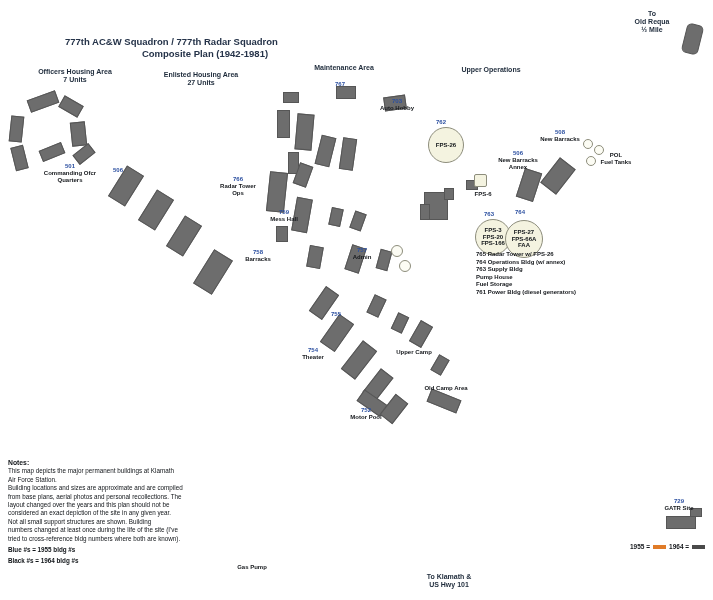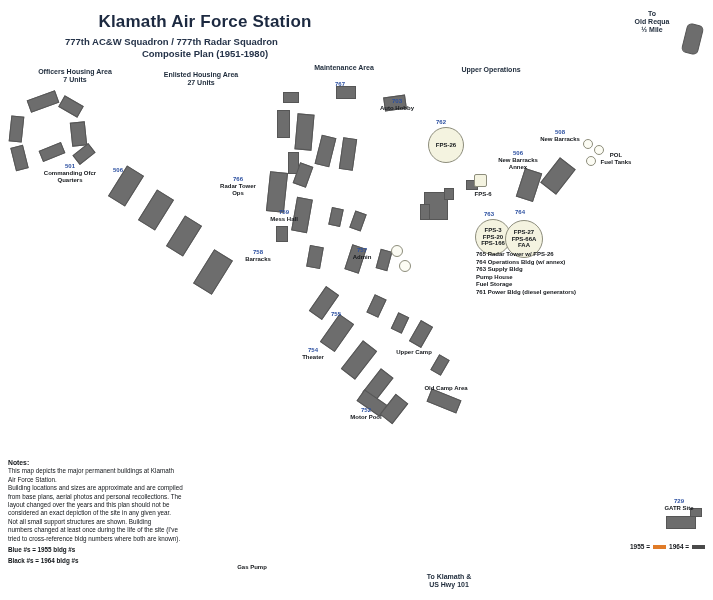--- a/index.html
+++ b/index.html
@@ -28,23 +28,22 @@
   .notes .l{font-size:6.3px;color:#101418;line-height:8.4px;white-space:nowrap;}
   .notes .b{font-weight:bold;margin-top:3px;}
   .legend{position:absolute;left:630px;top:543px;display:flex;align-items:center;gap:3px;
           font-size:6.5px;font-weight:bold;color:#15181c;white-space:nowrap;}
   .legend .sw{display:inline-block;width:13px;height:4px;}
 </style>
 </head>
 <body>
 
 <div class="stage">
-  <div class="t1">Klamath Air Force Station</div>
   <div class="t2">777th AC&amp;W Squadron / 777th Radar Squadron</div>
-  <div class="t3">Composite Plan (1951-1980)</div>
+  <div class="t3">Composite Plan (1942-1981)</div>
 
   <div id="mapLayer">
       <div class="bldg" style="left: 28px; top: 95px; width: 30px; height: 13px; transform: rotate(-20deg);"></div>
       <div class="bldg" style="left: 60px; top: 100px; width: 22px; height: 13px; transform: rotate(30deg);"></div>
       <div class="bldg" style="left: 10px; top: 116px; width: 13px; height: 26px; transform: rotate(6deg);"></div>
       <div class="bldg" style="left: 71px; top: 122px; width: 15px; height: 24px; transform: rotate(-6deg);"></div>
       <div class="bldg" style="left: 13px; top: 146px; width: 13px; height: 24px; transform: rotate(-14deg);"></div>
       <div class="bldg" style="left: 40px; top: 146px; width: 24px; height: 12px; transform: rotate(-22deg);"></div>
       <div class="bldg" style="left: 74px; top: 148px; width: 20px; height: 12px; transform: rotate(-38deg);"></div>
       <div class="bldg" style="left: 116px; top: 168px; width: 20px; height: 36px; transform: rotate(32deg);"></div>

